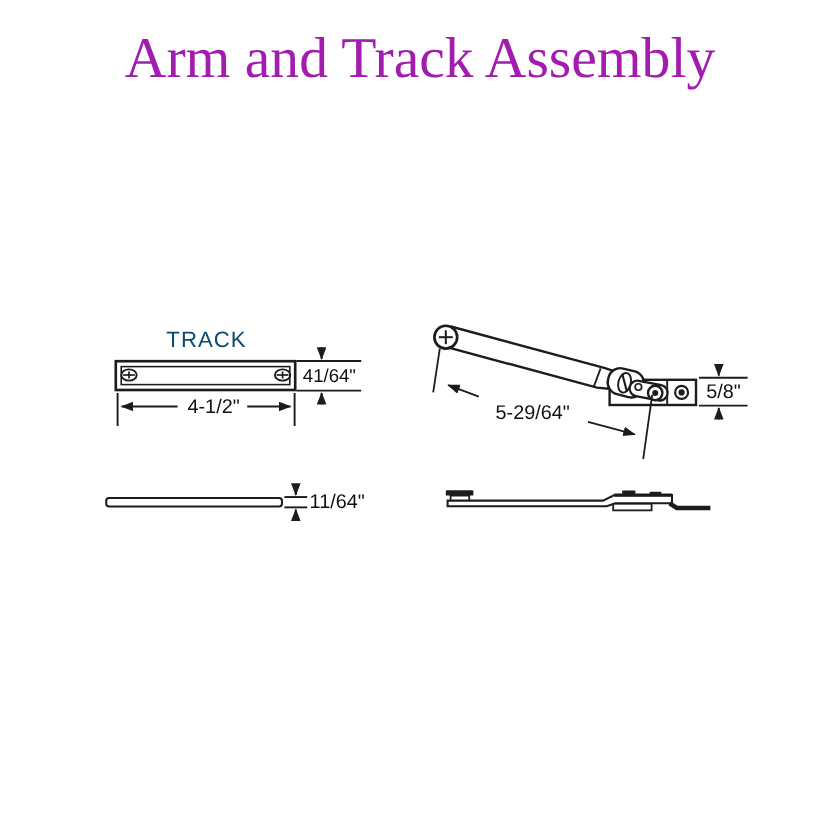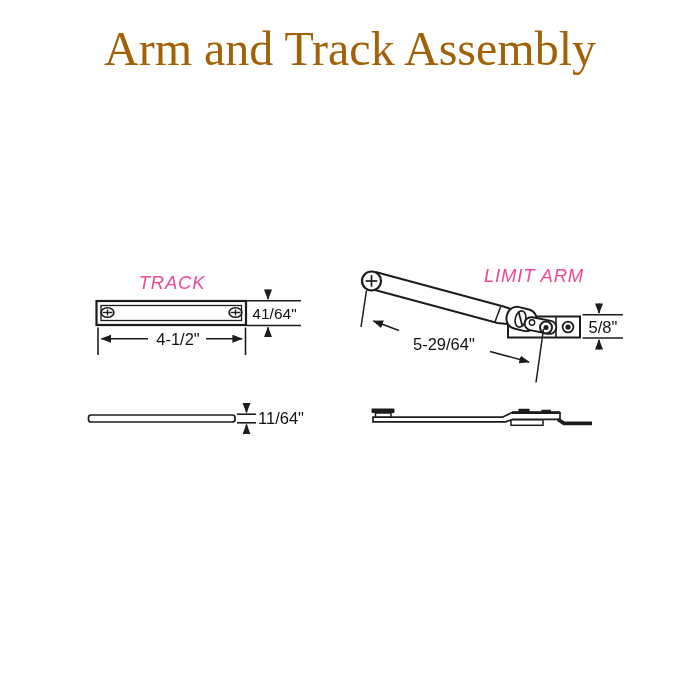--- a/index.html
+++ b/index.html
@@ -11,30 +11,29 @@
     font-family:"Liberation Sans", sans-serif;
     color:#000;
   }
   .title{
     position:absolute;
     top:22px;left:0;width:700px;
     text-align:center;
     font-family:"Liberation Serif","DejaVu Serif",serif;
     font-size:48px;
     line-height:53px;
-    color:#a16207;
+    color:#a21caf;
     white-space:nowrap;
   }
   .label{
     position:absolute;
     font-size:18.5px;
     letter-spacing:0.8px;
-    color:#ec4899;
+    color:#0c4a6e;
     white-space:nowrap;
-    font-style:italic;
   }
   .dim{
     position:absolute;
     font-size:16.5px;
     color:#111;
     white-space:nowrap;
   }
   .dim.small{font-size:15.5px;}
   .center{text-align:center;}
   svg{position:absolute;top:0;left:0;}
@@ -151,21 +150,20 @@
       <line x1="512" y1="412.6" x2="560" y2="412.6" stroke-width="2.6"></line>
       <rect x="518.5" y="408.8" width="11" height="4.2" rx="0.5" fill="#1c1c1c" stroke="none"></rect>
       <rect x="541.5" y="409.7" width="9.5" height="3.2" rx="0.5" fill="#1c1c1c" stroke="none"></rect>
       <rect x="511" y="419.8" width="32" height="5.5" fill="#ffffff" stroke-width="1.5"></rect>
       <polyline points="558,419.5 564,423.3 592,423.3" stroke-width="3.8"></polyline>
     </g>
   </svg>
 
   <div class="label center" style="left:110px;top:272px;width:124px;">TRACK</div>
 
-  <div class="label" style="left:484px;top:265px;">LIMIT ARM</div>
 
   <div class="dim small center" style="left:248px;top:305px;width:53px;">41/64"</div>
 
   <div class="dim center" style="left:148px;top:330px;width:60px;">4-1/2"</div>
 
   <div class="dim" style="left:413px;top:335px;">5-29/64"</div>
 
   <div class="dim center" style="left:584px;top:317.5px;width:38px;">5/8"</div>
 
   <div class="dim" style="left:258px;top:409px;">11/64"</div>

